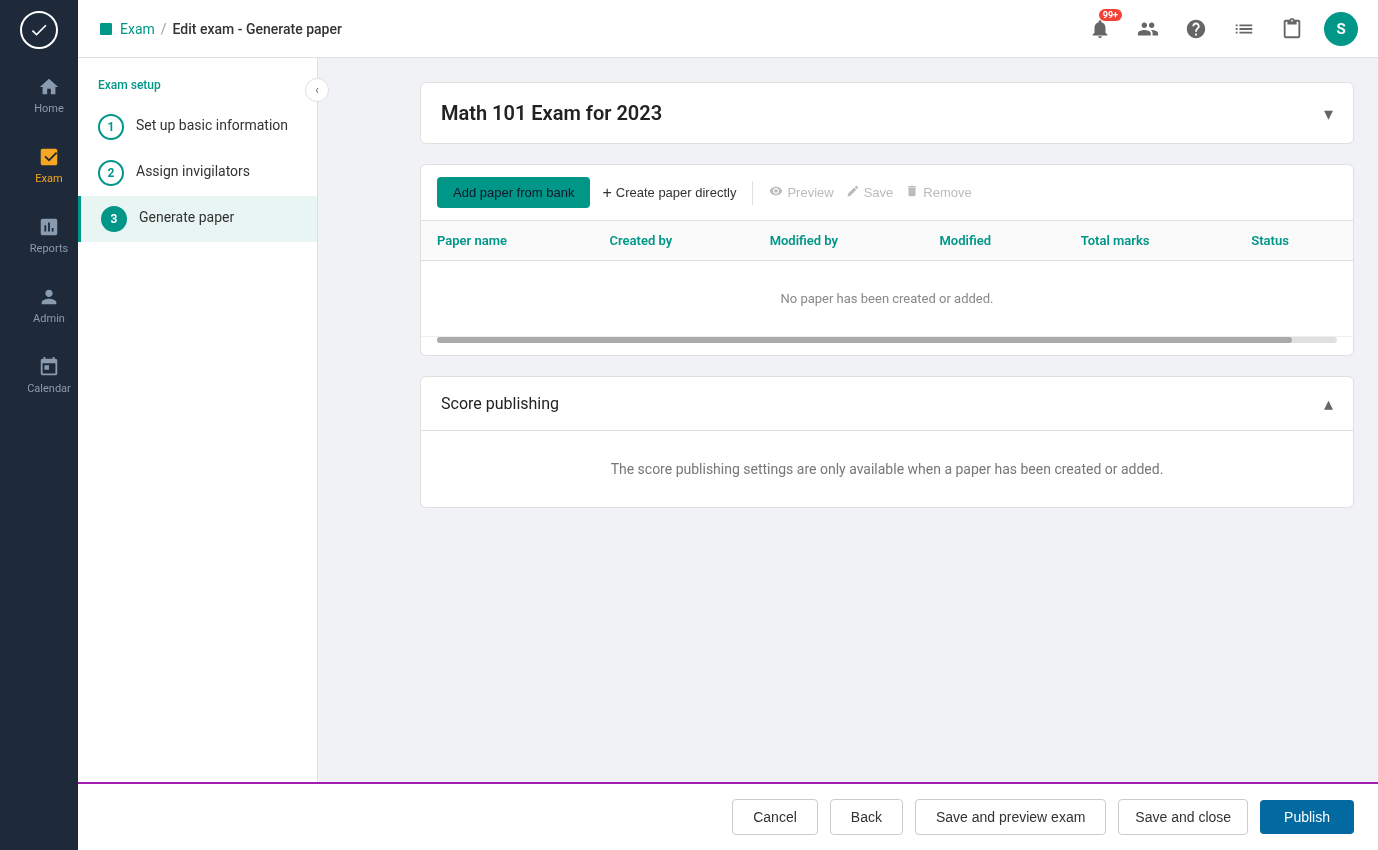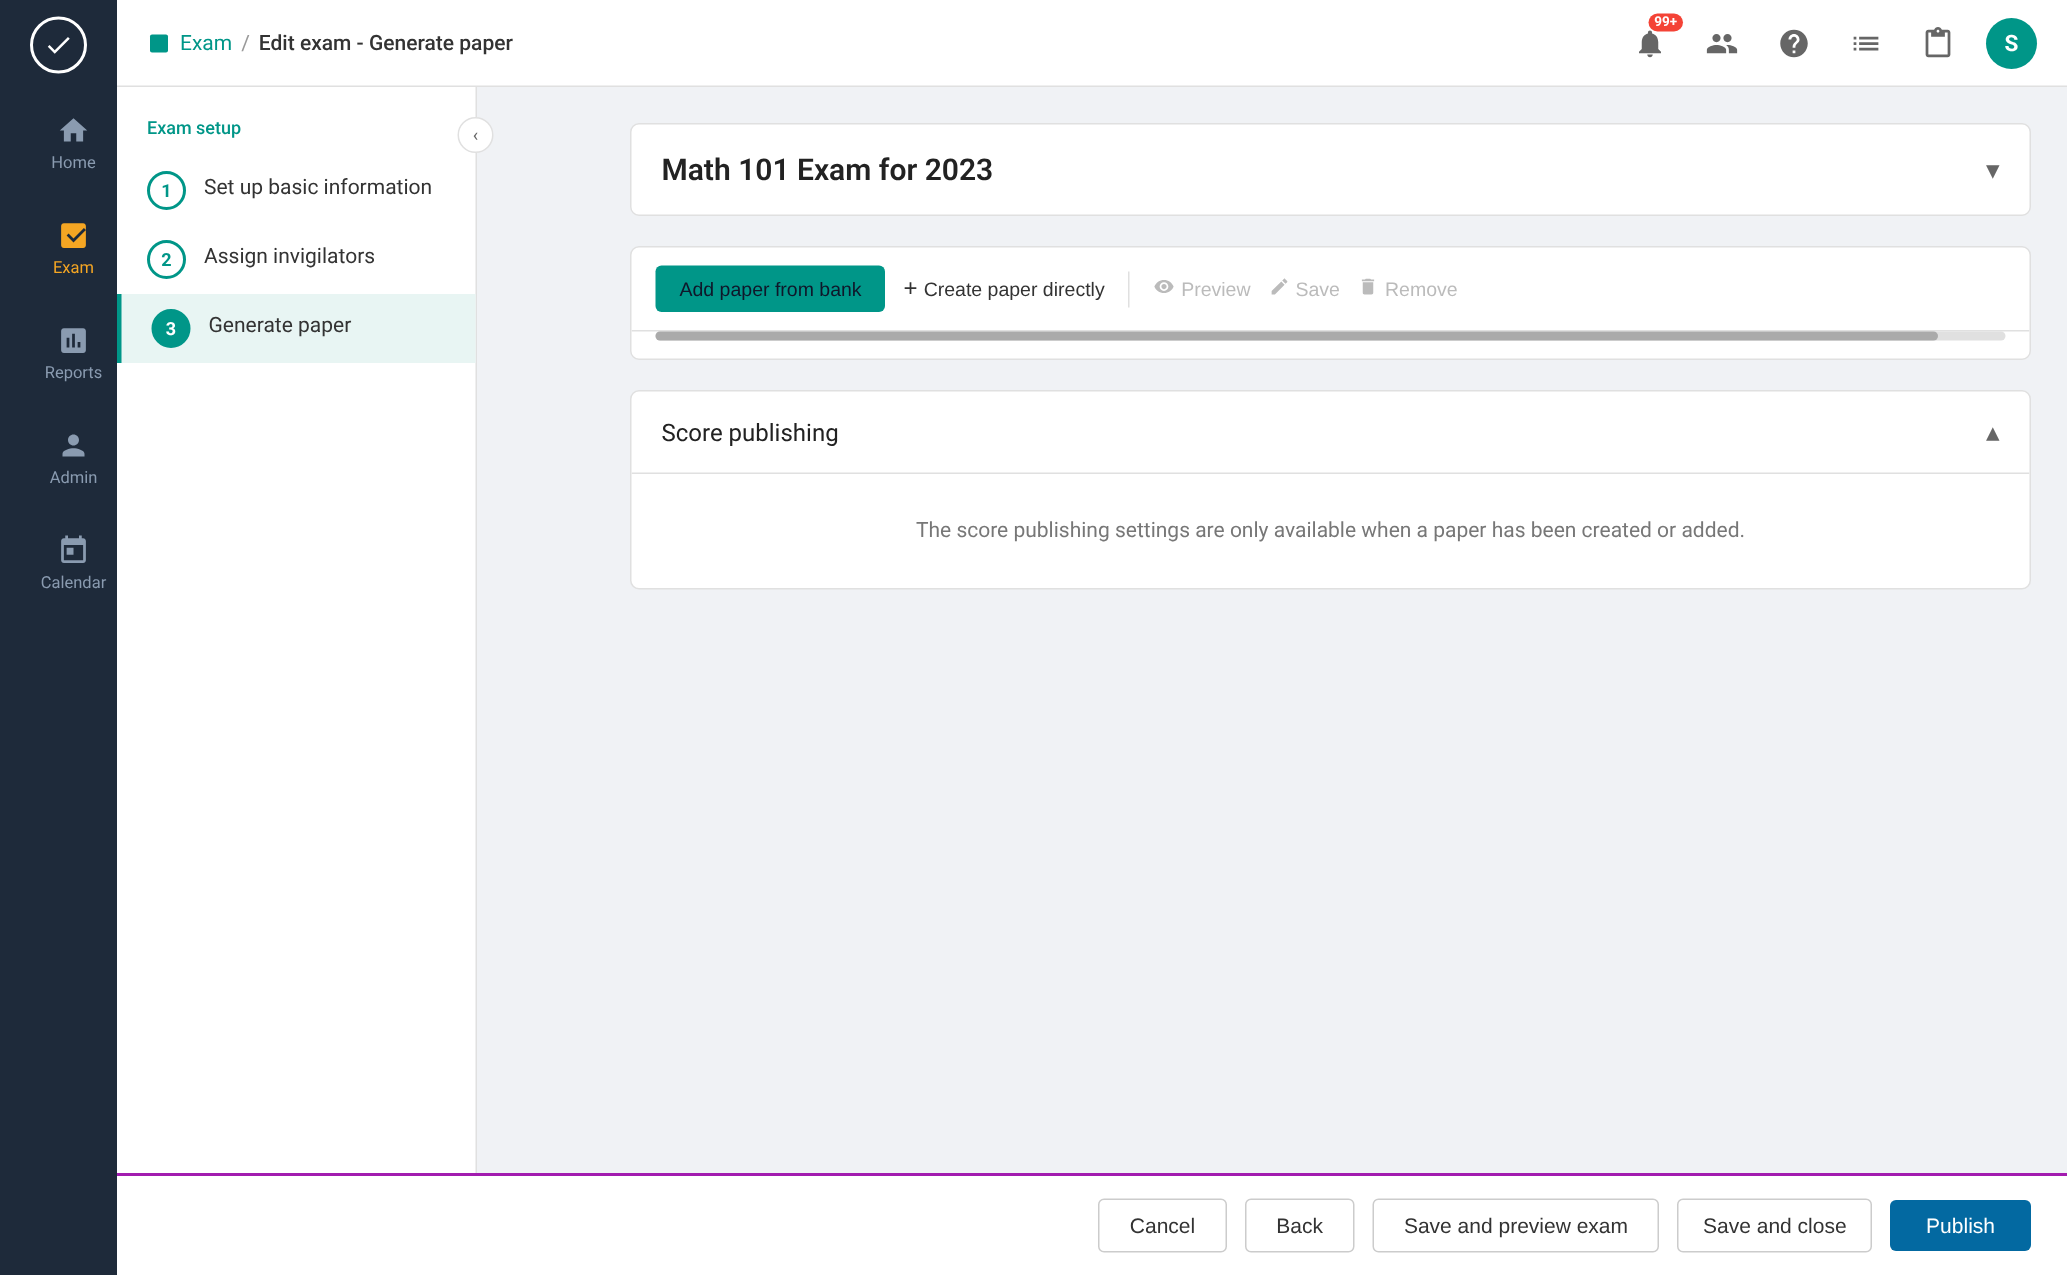--- a/index.html
+++ b/index.html
@@ -515,20 +515,37 @@
       <button class="btn-toolbar-action disabled">
         <span>
           <svg width="14" height="14" viewBox="0 0 24 24" fill="currentColor">
               <path d="M6 19c0 1.1.9 2 2 2h8c1.1 0 2-.9 2-2V7H6v12zM19 4h-3.5l-1-1h-5l-1 1H5v2h14V4z"></path>
             </svg>
         </span>
         <span>Remove</span>
       </button>
     </div>
 
+    <table class="paper-table">
+      <thead>
+        <tr>
+          <th>Paper name</th>
+          <th>Created by</th>
+          <th>Modified by</th>
+          <th>Modified</th>
+          <th>Total marks</th>
+          <th>Status</th>
+        </tr>
+      </thead>
+      <tbody>
+        <tr class="no-data-row">
+          <td colspan="6">No paper has been created or added.</td>
+        </tr>
+      </tbody>
+    </table>
     <div class="table-scroll-track">
       <div class="table-scroll-thumb"></div>
     </div>
   </div>
 
   <div class="score-section">
     <div class="score-header">
       <span class="score-title">Score publishing</span>
       <span style="font-size:18px; color:#666;">▴</span>
     </div>

